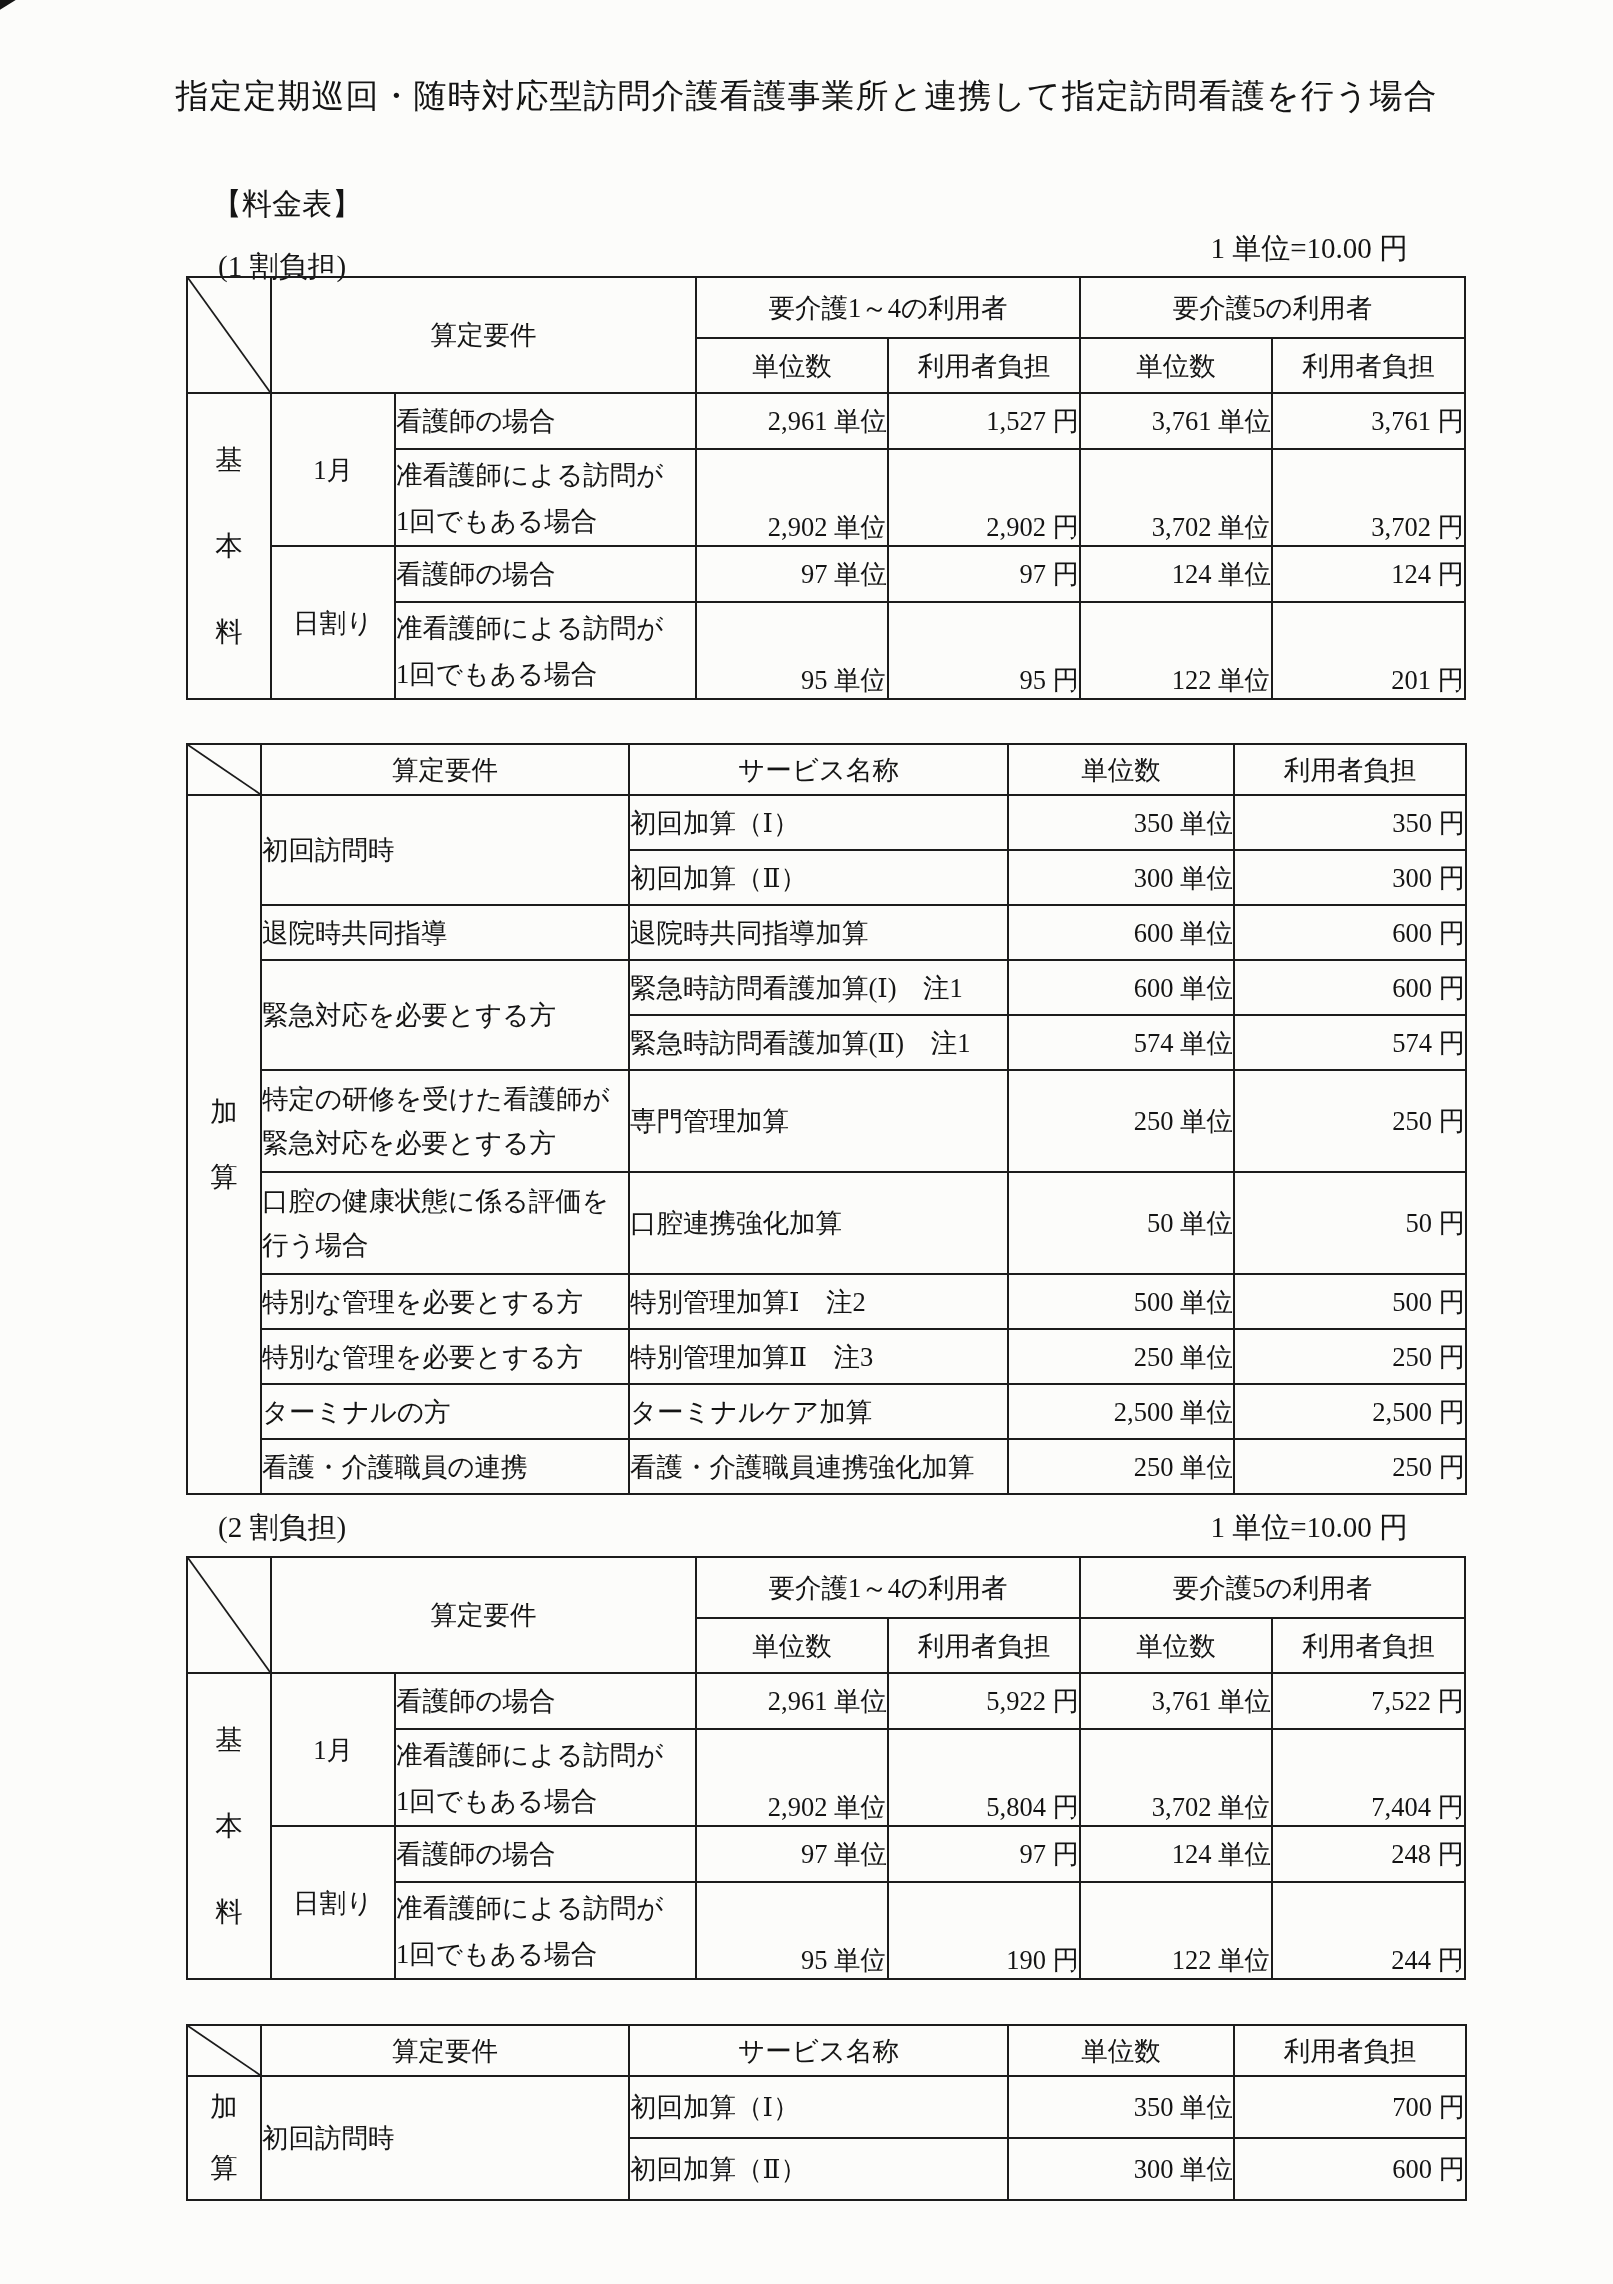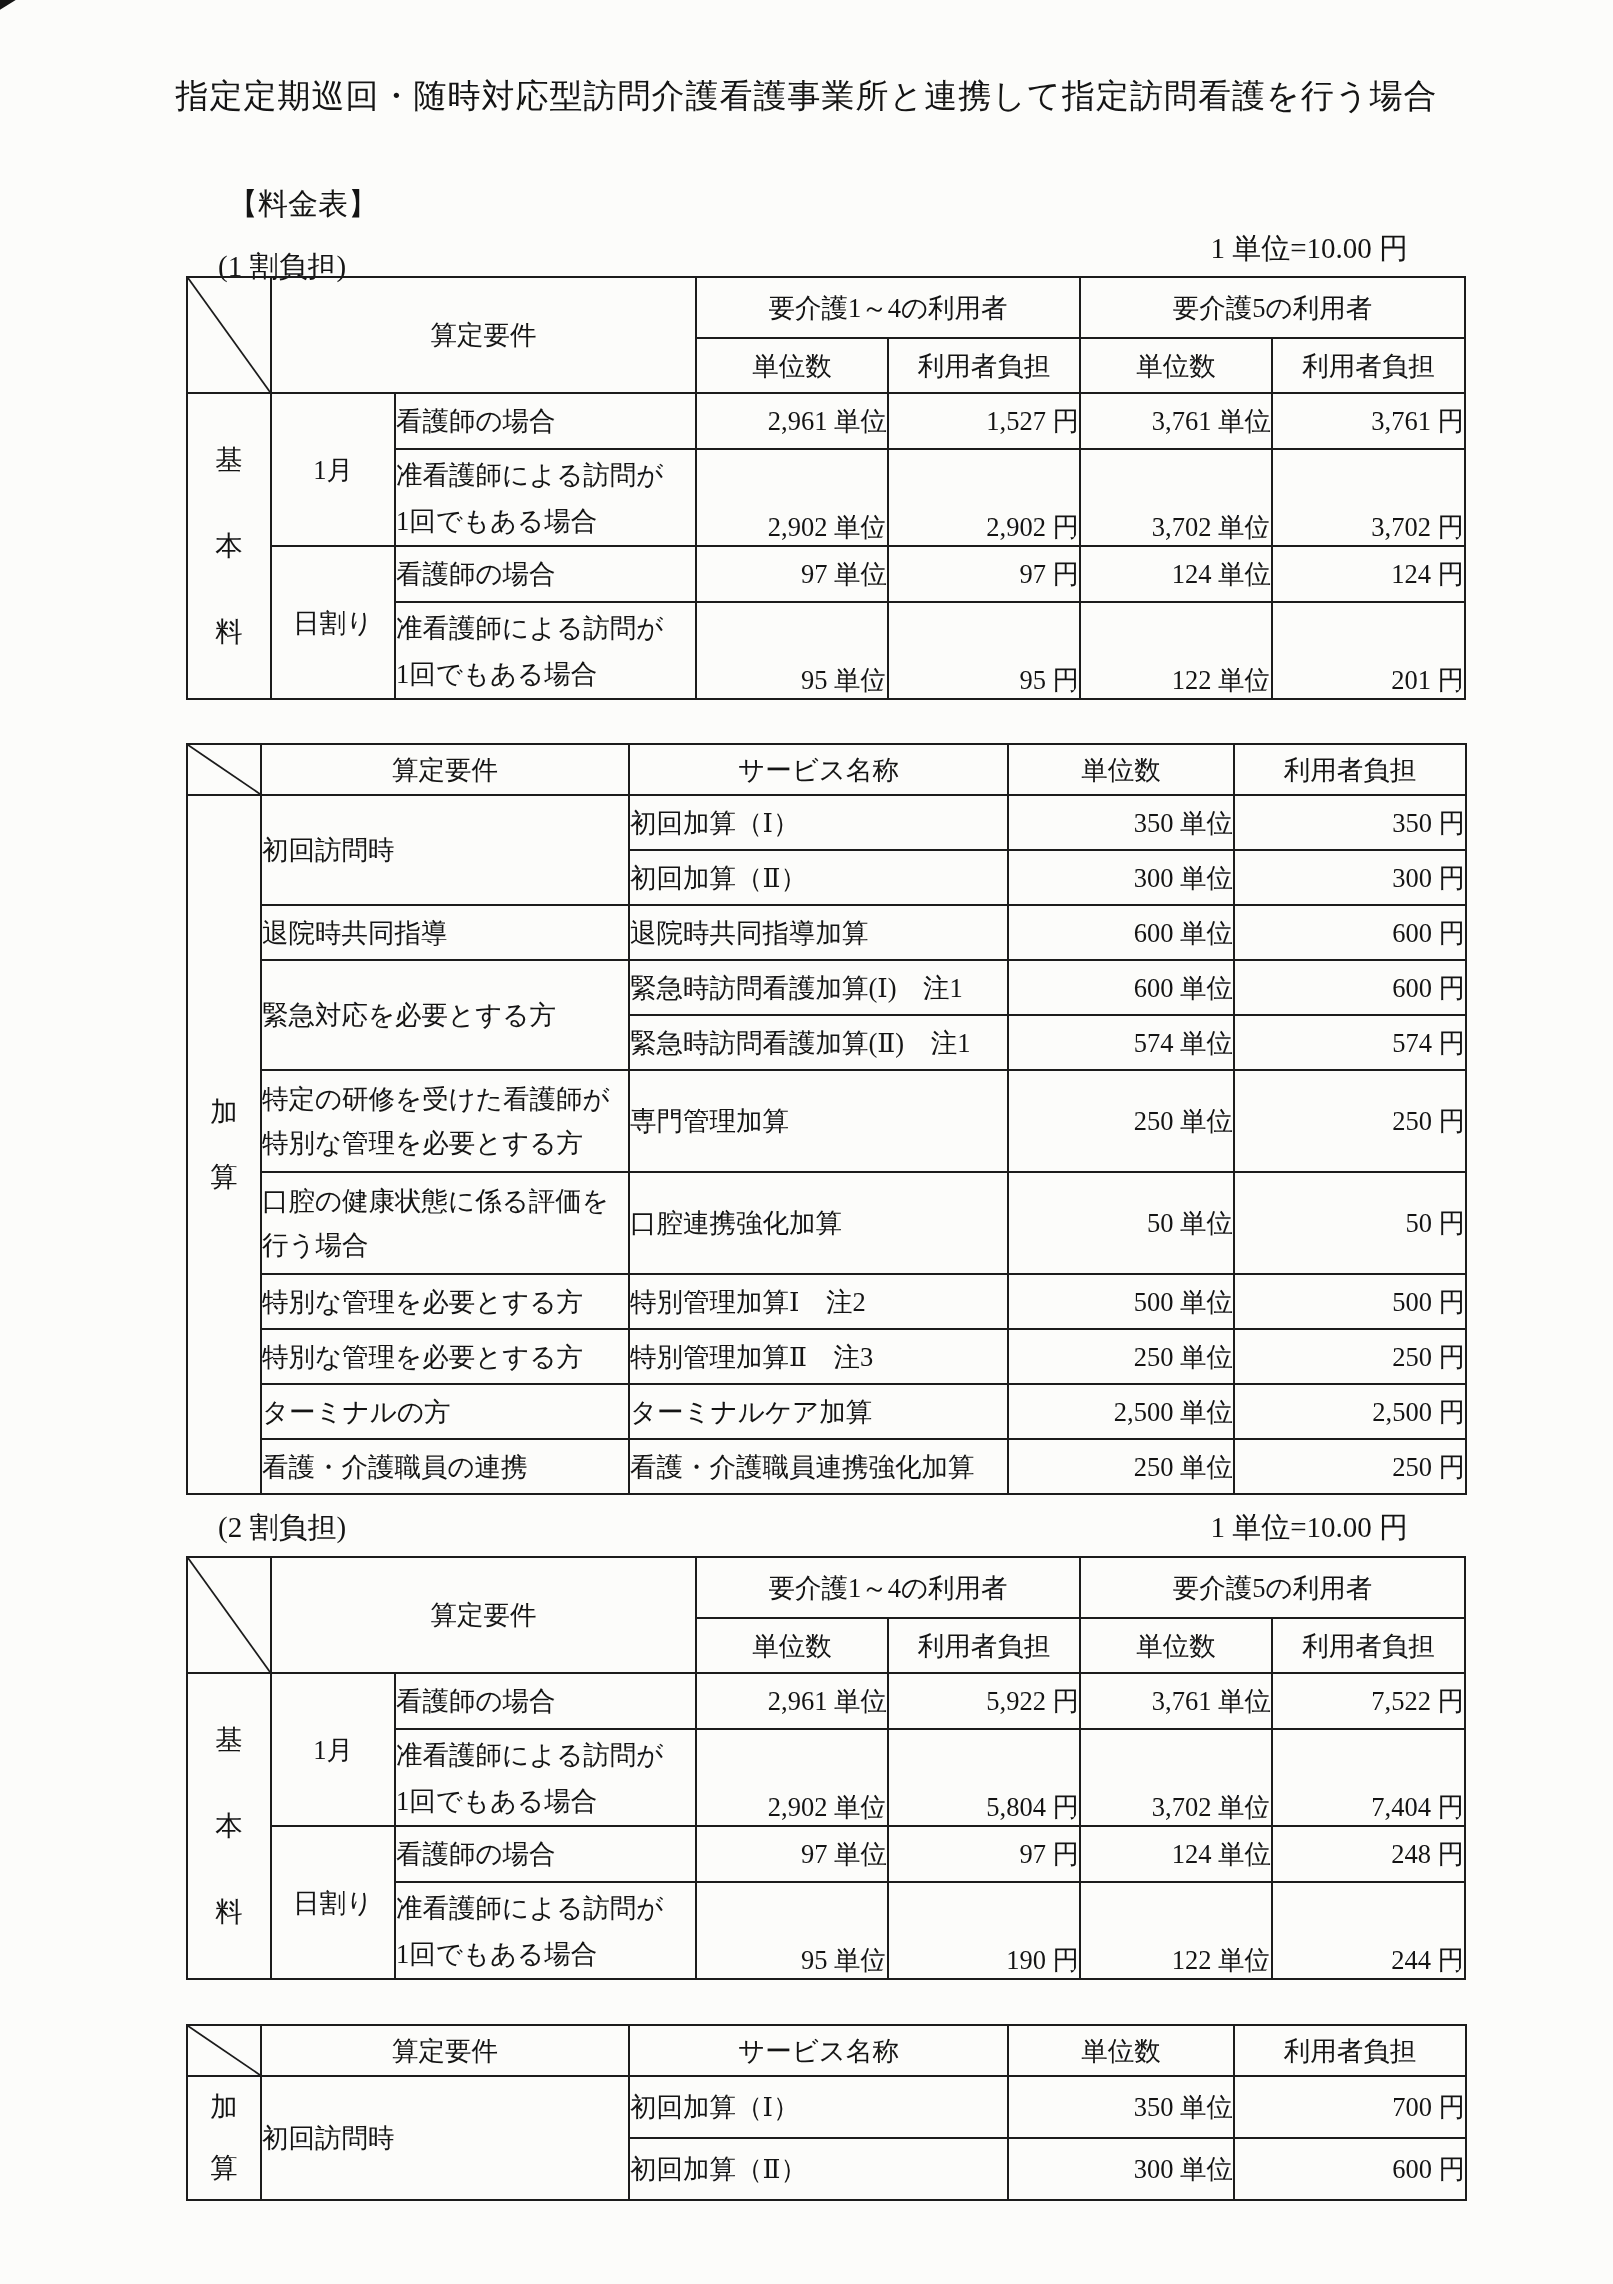--- a/index.html
+++ b/index.html
@@ -4,21 +4,21 @@
 <style>
   html,body{margin:0;padding:0;background:#ffffff;}
   .page{
     position:relative;width:1613px;height:2285px;background:#fcfcfa;
     font-family:"Liberation Serif","DejaVu Serif",serif;color:#141414;overflow:hidden;
   }
   .scan-mark{position:absolute;left:0;top:0;width:15.7px;height:9.8px;background:#161616;
     clip-path:polygon(0 0,100% 0,0 100%);}
   .doc-title{position:absolute;left:0;right:0;top:74px;text-align:center;
     font-size:33px;letter-spacing:1px;white-space:nowrap;}
-  .fee-heading{position:absolute;left:228px;top:184px;font-size:30px;}
+  .fee-heading{position:absolute;left:212px;top:184px;font-size:30px;}
   .sec-label{position:absolute;left:218px;font-size:29px;}
   .unit-rate{position:absolute;right:205px;font-size:29px;}
   .sec1-label{top:247px;} .rate1{top:229px;}
   .sec2-label{top:1508px;} .rate2{top:1508px;}
 
   .tbl-wrap{position:absolute;}
   table.t{border-collapse:collapse;table-layout:fixed;padding-left:8px;}
   table.t td{border:2px solid #1c1c1c;font-size:26.5px;padding:0;vertical-align:middle;overflow:hidden;}
   table.t{border:2.9px solid #1c1c1c;}
   td.hb{border-bottom-width:2.9px;}
@@ -175,21 +175,21 @@
         <td class="val">600 単位</td>
         <td class="val">600 円</td>
       </tr>
       <tr class="ks">
         <td class="svc">緊急時訪問看護加算(Ⅱ)　注1</td>
         <td class="val">574 単位</td>
         <td class="val">574 円</td>
       </tr>
       <tr class="kd">
         <td class="req">特定の研修を受けた看護師が
-特別な管理を必要とする方</td>
+緊急対応を必要とする方</td>
         <td class="svc">専門管理加算</td>
         <td class="val">250 単位</td>
         <td class="val">250 円</td>
       </tr>
       <tr class="kd">
         <td class="req">口腔の健康状態に係る評価を
 行う場合</td>
         <td class="svc">口腔連携強化加算</td>
         <td class="val">50 単位</td>
         <td class="val">50 円</td>

